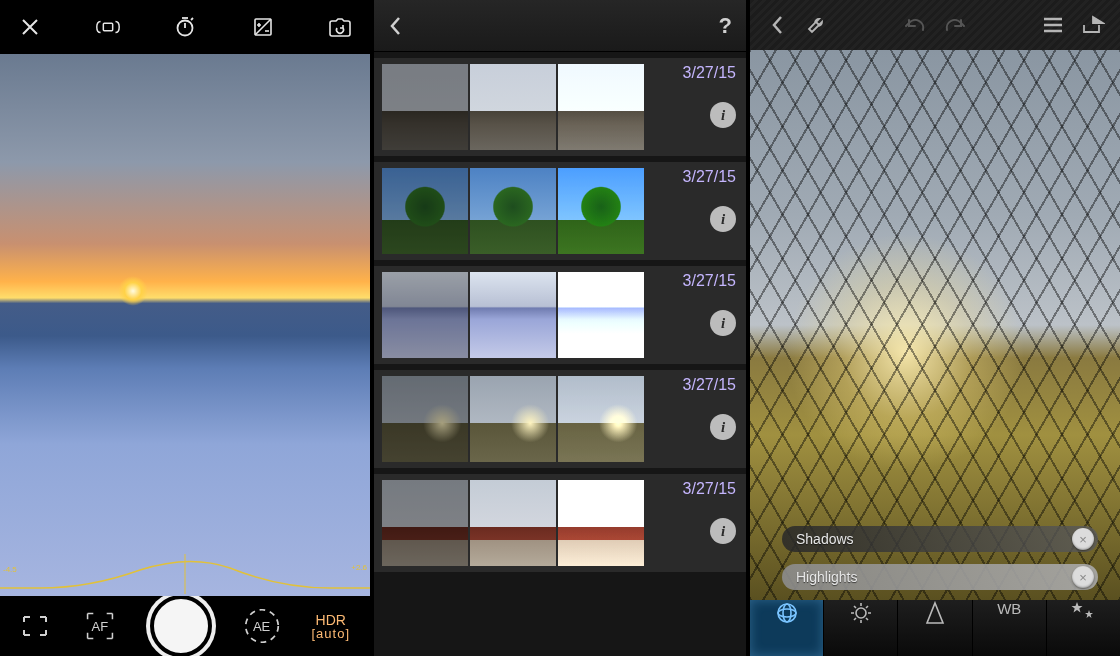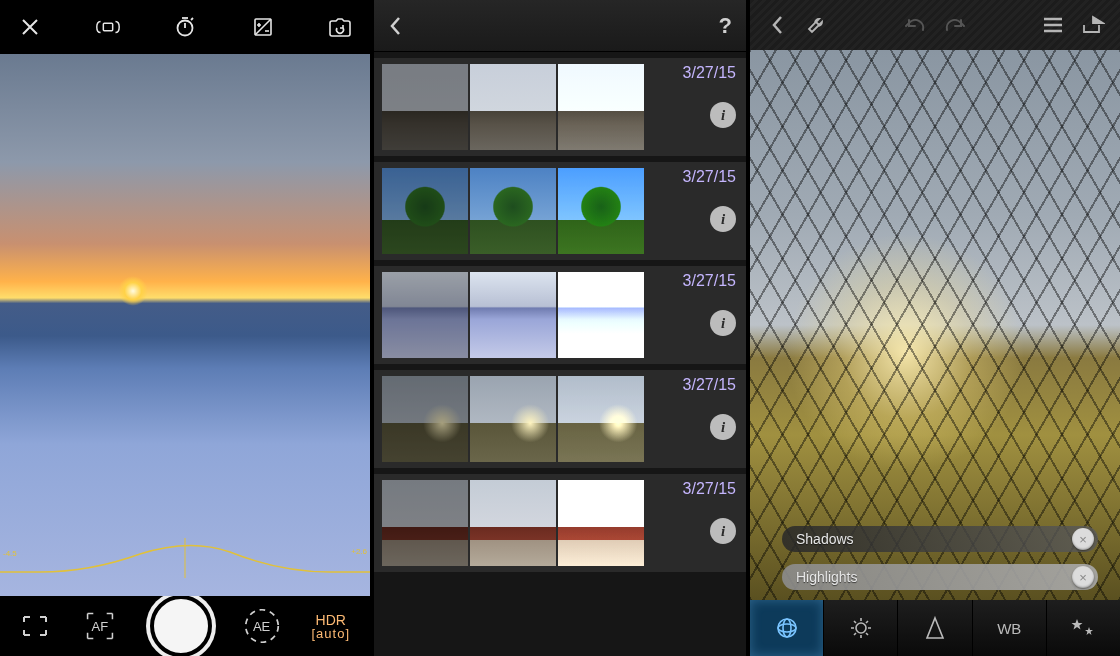--- a/index.html
+++ b/index.html
@@ -31,21 +31,21 @@
   flex: 1;
   background: linear-gradient(to bottom,
     #6a7a90 0%, #8d99ab 20%, #c89070 35%, #ffb24a 42%, #ffdd6b 45%,
     #445c88 46%, #3c5a8a 52%, #5d7db5 58%, #8fa6d8 72%, #a6b5e0 100%);
   position: relative;
   overflow:hidden;
 }
 .cam-sun { position:absolute; left:32%; top:41%; width:30px; height:30px; border-radius:50%;
   background: radial-gradient(circle,#fffbe0 0%,#ffd248 40%,rgba(255,200,60,0) 70%); }
 .cam-hist {
-  position:absolute; left:0; right:0; bottom:16px; height:50px;
+  position:absolute; left:0; right:0; bottom:0; height:50px;
   color:#e1c13a; font-size:8px;
 }
 .cam-hist .lbl-l { position:absolute; left:3px; bottom:22px; }
 .cam-hist .lbl-r { position:absolute; right:3px; bottom:24px; }
 .cam-hist svg { position:absolute; left:0; right:0; bottom:0; width:100%; height:48px; }
 .cam-bottom {
   height: 60px;
   background: #000;
   display: flex;
   align-items: center;
@@ -151,21 +151,21 @@
   width:22px; height:22px; border-radius:50%; background:#dcdcdc;
   box-shadow:inset 0 -1px 2px rgba(0,0,0,0.3), 0 1px 2px rgba(0,0,0,0.4);
   display:flex; align-items:center; justify-content:center; color:#888; font-size:13px;
   margin-left:auto;
 }
 .ed-bottom {
   height: 56px; background:linear-gradient(to bottom,#1e1e1e,#0a0a0a);
   display:flex; align-items:stretch;
 }
 .ed-tab {
-  flex:1; display:flex; align-items:center; justify-content:center; color:#bababa;
+  flex:1; display:flex; align-items:flex-start; justify-content:center; color:#bababa;
   font-size:15px; border-right:1px solid #000;
 }
 .ed-tab:last-child { border-right:none; }
 .ed-tab.active { background:#0d3a5a; color:#7ac4ff; box-shadow:inset 0 0 12px rgba(120,200,255,0.3); }
 
 svg { display:block; }
 </style>
 </head>
 <body>
 

